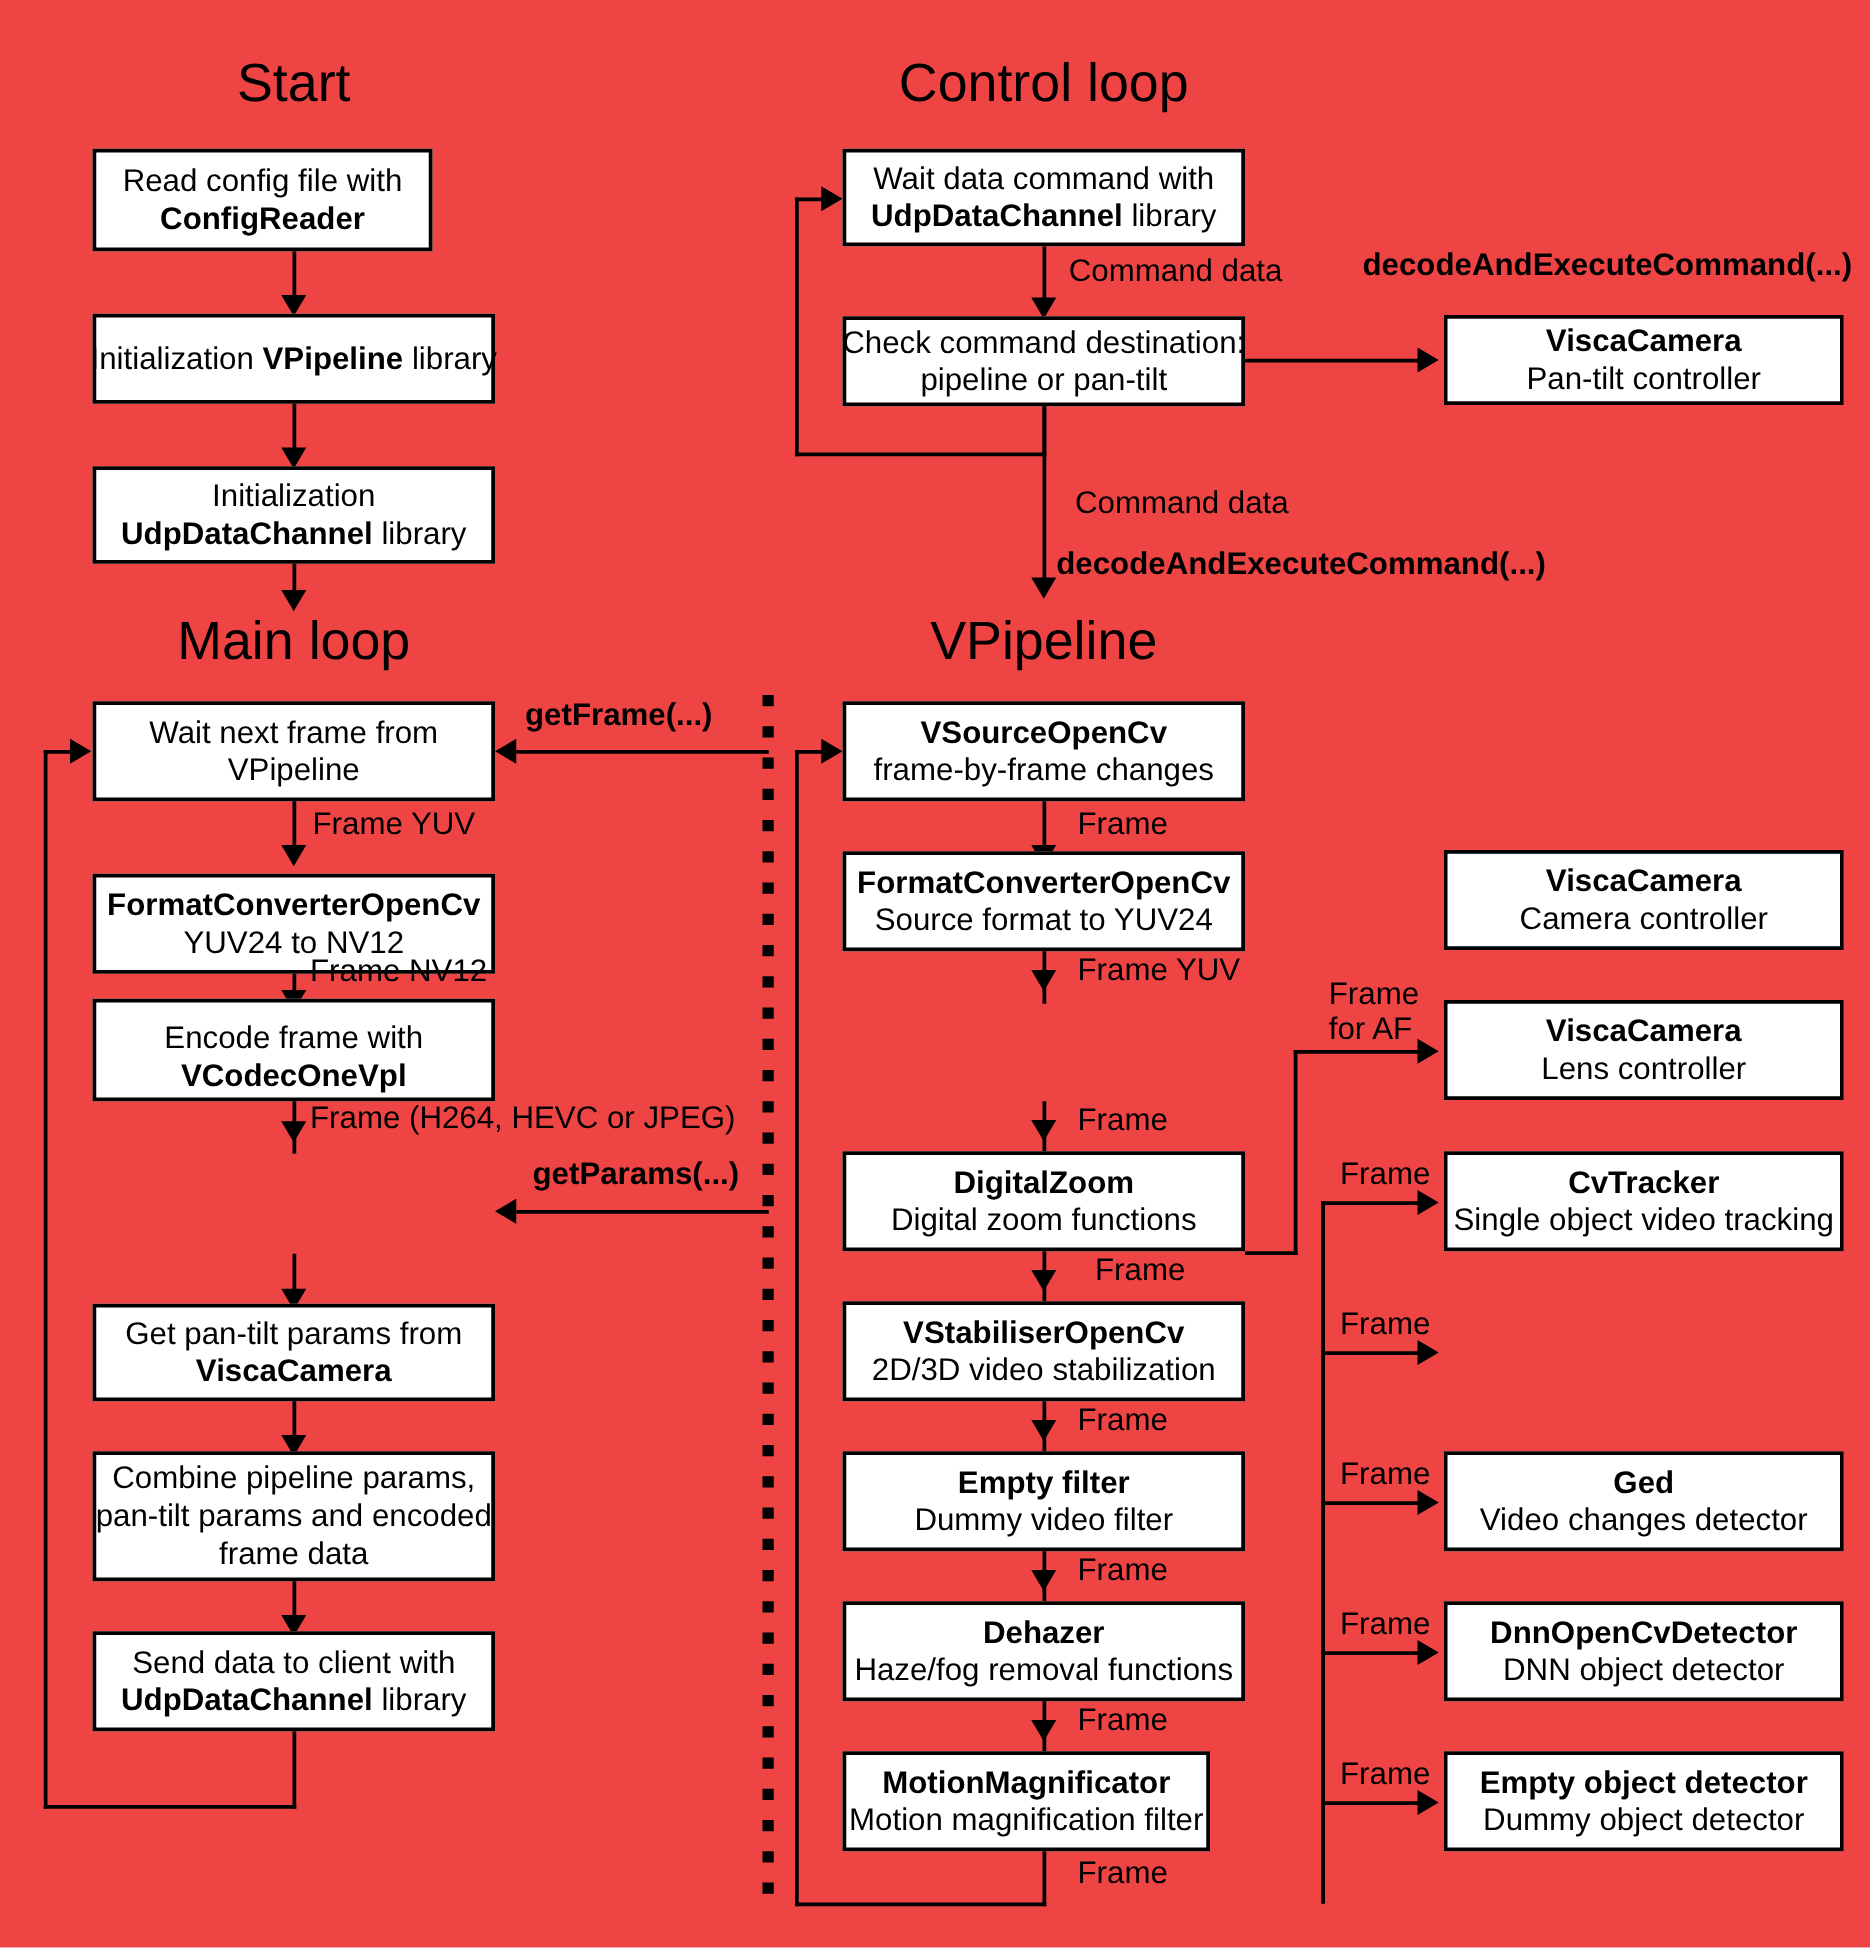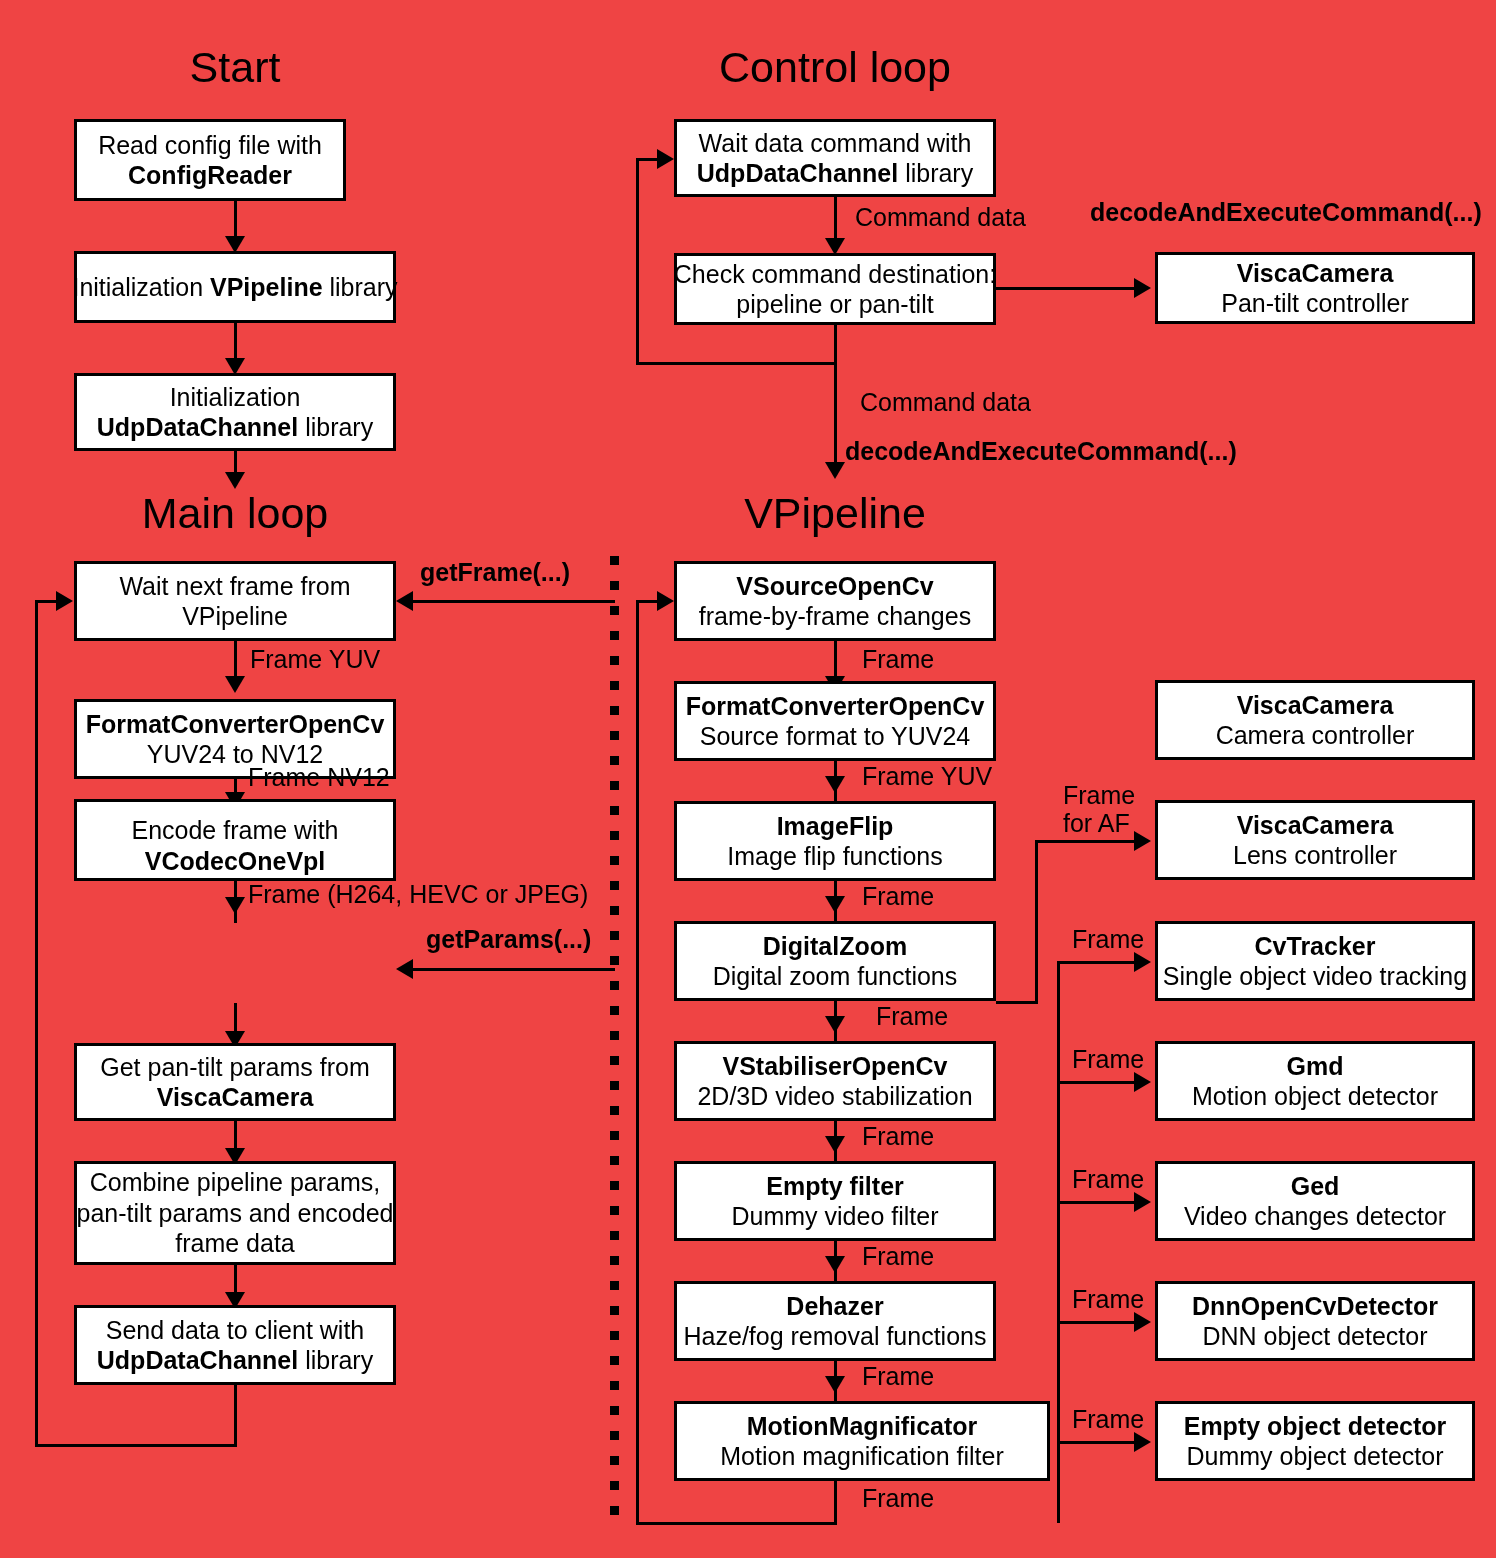--- a/index.html
+++ b/index.html
@@ -271,24 +271,20 @@
   <div class="edge-label" style="left:862px; top:645px;">Frame</div>
 
   <div class="node" style="left:674px; top:681px; width:322px; height:80px;">
     <span class="ln b">FormatConverterOpenCv</span>
     <span class="ln">Source format to YUV24</span>
   </div>
   <div class="ln-v" style="left:834px; top:761px; height:42px;"></div>
   <div class="arrow down" style="left:825px; top:776px;"></div>
   <div class="edge-label" style="left:862px; top:762px;">Frame YUV</div>
 
-  <div class="node" style="left:674px; top:801px; width:322px; height:80px;">
-    <span class="ln b">ImageFlip</span>
-    <span class="ln">Image flip functions</span>
-  </div>
   <div class="ln-v" style="left:834px; top:881px; height:42px;"></div>
   <div class="arrow down" style="left:825px; top:896px;"></div>
   <div class="edge-label" style="left:862px; top:882px;">Frame</div>
 
   <div class="node" style="left:674px; top:921px; width:322px; height:80px;">
     <span class="ln b">DigitalZoom</span>
     <span class="ln">Digital zoom functions</span>
   </div>
   <div class="ln-v" style="left:834px; top:1001px; height:42px;"></div>
   <div class="arrow down" style="left:825px; top:1016px;"></div>
@@ -311,21 +307,21 @@
   <div class="edge-label" style="left:862px; top:1242px;">Frame</div>
 
   <div class="node" style="left:674px; top:1281px; width:322px; height:80px;">
     <span class="ln b">Dehazer</span>
     <span class="ln">Haze/fog removal functions</span>
   </div>
   <div class="ln-v" style="left:834px; top:1361px; height:42px;"></div>
   <div class="arrow down" style="left:825px; top:1376px;"></div>
   <div class="edge-label" style="left:862px; top:1362px;">Frame</div>
 
-  <div class="node" style="left:674px; top:1401px; width:376px; height:80px;">
+  <div class="node" style="left:674px; top:1401px; width:294px; height:80px;">
     <span class="ln b">MotionMagnificator</span>
     <span class="ln">Motion magnification filter</span>
   </div>
 
   <div class="ln-v" style="left:834px; top:1481px; height:44px;"></div>
   <div class="ln-h" style="left:636px; top:1522px; width:201px;"></div>
   <div class="ln-v" style="left:636px; top:600px; height:925px;"></div>
   <div class="ln-h" style="left:636px; top:600px; width:24px;"></div>
   <div class="arrow right" style="left:657px; top:591px;"></div>
   <div class="edge-label" style="left:862px; top:1484px;">Frame</div>
@@ -338,24 +334,20 @@
   <div class="node" style="left:1155px; top:800px; width:320px; height:80px;">
     <span class="ln b">ViscaCamera</span>
     <span class="ln">Lens controller</span>
   </div>
 
   <div class="node" style="left:1155px; top:921px; width:320px; height:80px;">
     <span class="ln b">CvTracker</span>
     <span class="ln">Single object video tracking</span>
   </div>
 
-  <div class="node" style="left:1155px; top:1041px; width:320px; height:80px;">
-    <span class="ln b">Gmd</span>
-    <span class="ln">Motion object detector</span>
-  </div>
 
   <div class="node" style="left:1155px; top:1161px; width:320px; height:80px;">
     <span class="ln b">Ged</span>
     <span class="ln">Video changes detector</span>
   </div>
 
   <div class="node" style="left:1155px; top:1281px; width:320px; height:80px;">
     <span class="ln b">DnnOpenCvDetector</span>
     <span class="ln">DNN object detector</span>
   </div>

